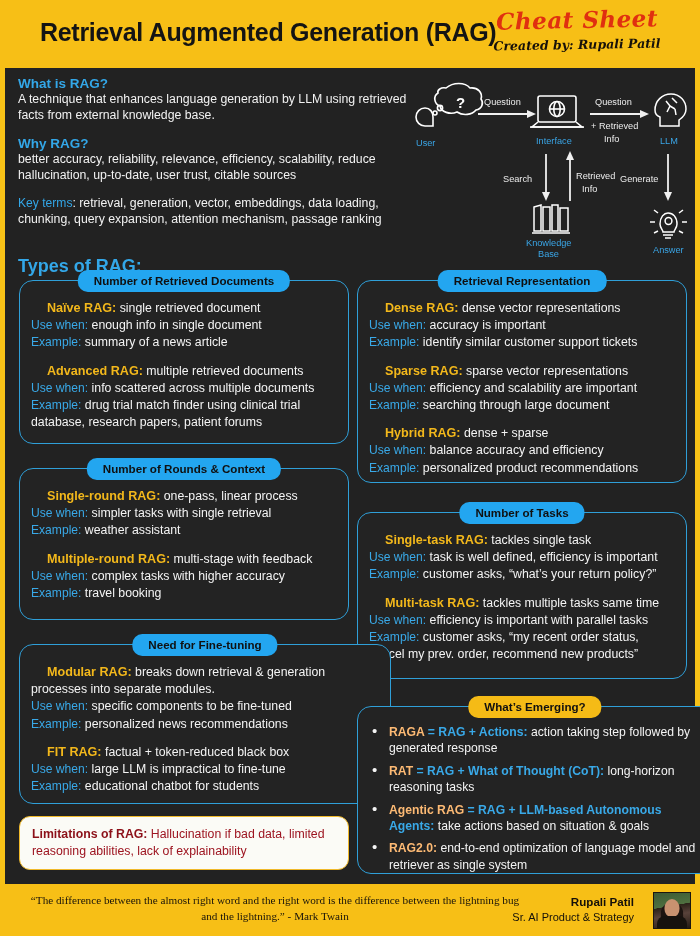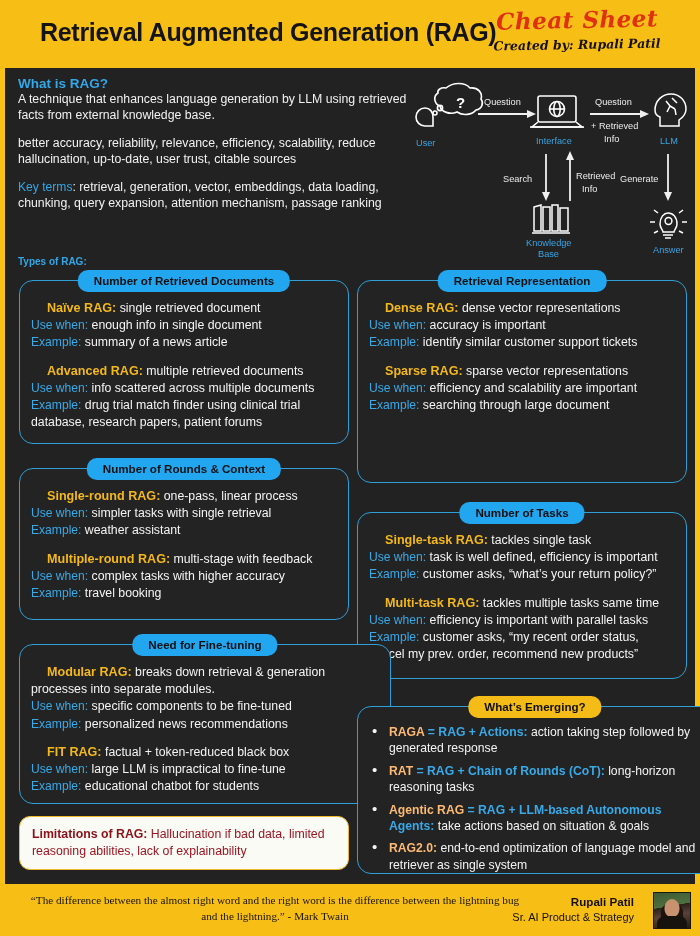--- a/index.html
+++ b/index.html
@@ -60,21 +60,21 @@
     font-size: 13.5px; color: #33a7e8; font-weight: bold; margin-bottom: 1px;
   }
   .intro p {
     font-size: 12.3px; color: #f2f2f2; line-height: 15.5px; margin-bottom: 13px;
   }
   .keyterms { font-size: 12.3px; color: #f2f2f2; line-height: 15.5px; }
   .keyterms .lbl { color: #33a7e8; font-weight: normal; }
 
   .types-label {
     position: absolute; left: 13px; top: 188px;
-    font-size: 10px; font-weight: bold; color: #33a7e8;
+    font-size: 18px; font-weight: bold; color: #33a7e8;
   }
 
   
   .flow { position: absolute; left: 405px; top: 6px; width: 283px; height: 185px; }
   .flow svg { display: block; }
 
   
   .card {
     position: absolute;
     border: 1.4px solid #2f9fd8;
@@ -186,20 +186,21 @@
       <div class="cheat-sheet">Cheat Sheet</div>
       <div class="created-by">Created by: Rupali Patil</div>
     </div>
   </div>
 
   <div class="canvas">
 
     <div class="intro">
       <h3>What is RAG?</h3>
       <p>A technique that enhances language generation by LLM using retrieved facts from external knowledge base.</p>
+      <h3>Why RAG?</h3>
       <p>better accuracy, reliability, relevance, efficiency, scalability, reduce hallucination, up-to-date, user trust, citable sources</p>
       <div class="keyterms">
         <span class="lbl">Key terms</span><span>: retrieval, generation, vector, embeddings, data loading, chunking, query expansion, attention mechanism, passage ranking</span>
       </div>
     </div>
 
     <div class="types-label">Types of RAG:</div>
 
     <div class="flow">
       <svg width="283" height="185" viewBox="0 0 283 185">
@@ -310,20 +311,25 @@
         <div class="entry">
           <div class="line"><span class="term">Dense RAG:</span><span class="desc"> dense vector representations</span></div>
           <div class="line"><span class="lbl">Use when:</span><span class="desc"> accuracy is important</span></div>
           <div class="line"><span class="lbl">Example:</span><span class="desc"> identify similar customer support tickets</span></div>
         </div>
         <div class="entry">
           <div class="line"><span class="term">Sparse RAG:</span><span class="desc"> sparse vector representations</span></div>
           <div class="line"><span class="lbl">Use when:</span><span class="desc"> efficiency and scalability are important</span></div>
           <div class="line"><span class="lbl">Example:</span><span class="desc"> searching through large document</span></div>
         </div>
+        <div class="entry">
+          <div class="line"><span class="term">Hybrid RAG:</span><span class="desc"> dense + sparse</span></div>
+          <div class="line"><span class="lbl">Use when:</span><span class="desc"> balance accuracy and efficiency</span></div>
+          <div class="line"><span class="lbl">Example:</span><span class="desc"> personalized product recommendations</span></div>
+        </div>
       </div>
     </div>
 
     <div class="card" style="left:14px; top:400px; width:330px; height:152px;">
       <div class="pill">Number of Rounds &amp; Context</div>
       <div class="card-body">
         <div class="entry">
           <div class="line"><span class="term">Single-round RAG:</span><span class="desc"> one-pass, linear process</span></div>
           <div class="line"><span class="lbl">Use when:</span><span class="desc"> simpler tasks with single retrieval</span></div>
           <div class="line"><span class="lbl">Example:</span><span class="desc"> weather assistant</span></div>
@@ -366,21 +372,21 @@
           <div class="line"><span class="lbl">Example:</span><span class="desc"> educational chatbot for students</span></div>
         </div>
       </div>
     </div>
 
     <div class="card" style="left:352px; top:638px; width:356px; height:168px;">
       <div class="pill gold">What’s Emerging?</div>
       <div class="card-body" style="padding-top:17px;">
         <ul class="bullets">
           <li><span class="acr">RAGA</span><span class="blu"> = RAG + Actions:</span><span> action taking step followed by generated response</span></li>
-          <li><span class="acr">RAT</span><span class="blu"> = RAG + Chain of Rounds (CoT):</span><span> long-horizon reasoning tasks</span></li>
+          <li><span class="acr">RAT</span><span class="blu"> = RAG + What of Thought (CoT):</span><span> long-horizon reasoning tasks</span></li>
           <li><span class="acr">Agentic RAG</span><span class="blu"> = RAG + LLM-based Autonomous Agents:</span><span> take actions based on situation &amp; goals</span></li>
           <li><span class="acr">RAG2.0:</span><span class="blu"></span><span> end-to-end optimization of language model and retriever as single system</span></li>
         </ul>
       </div>
     </div>
 
     <div class="limits">
       <div class="ltext">
         <span class="ltitle">Limitations of RAG:</span><span> Hallucination if bad data, limited reasoning abilities, lack of explainability</span>
       </div>

